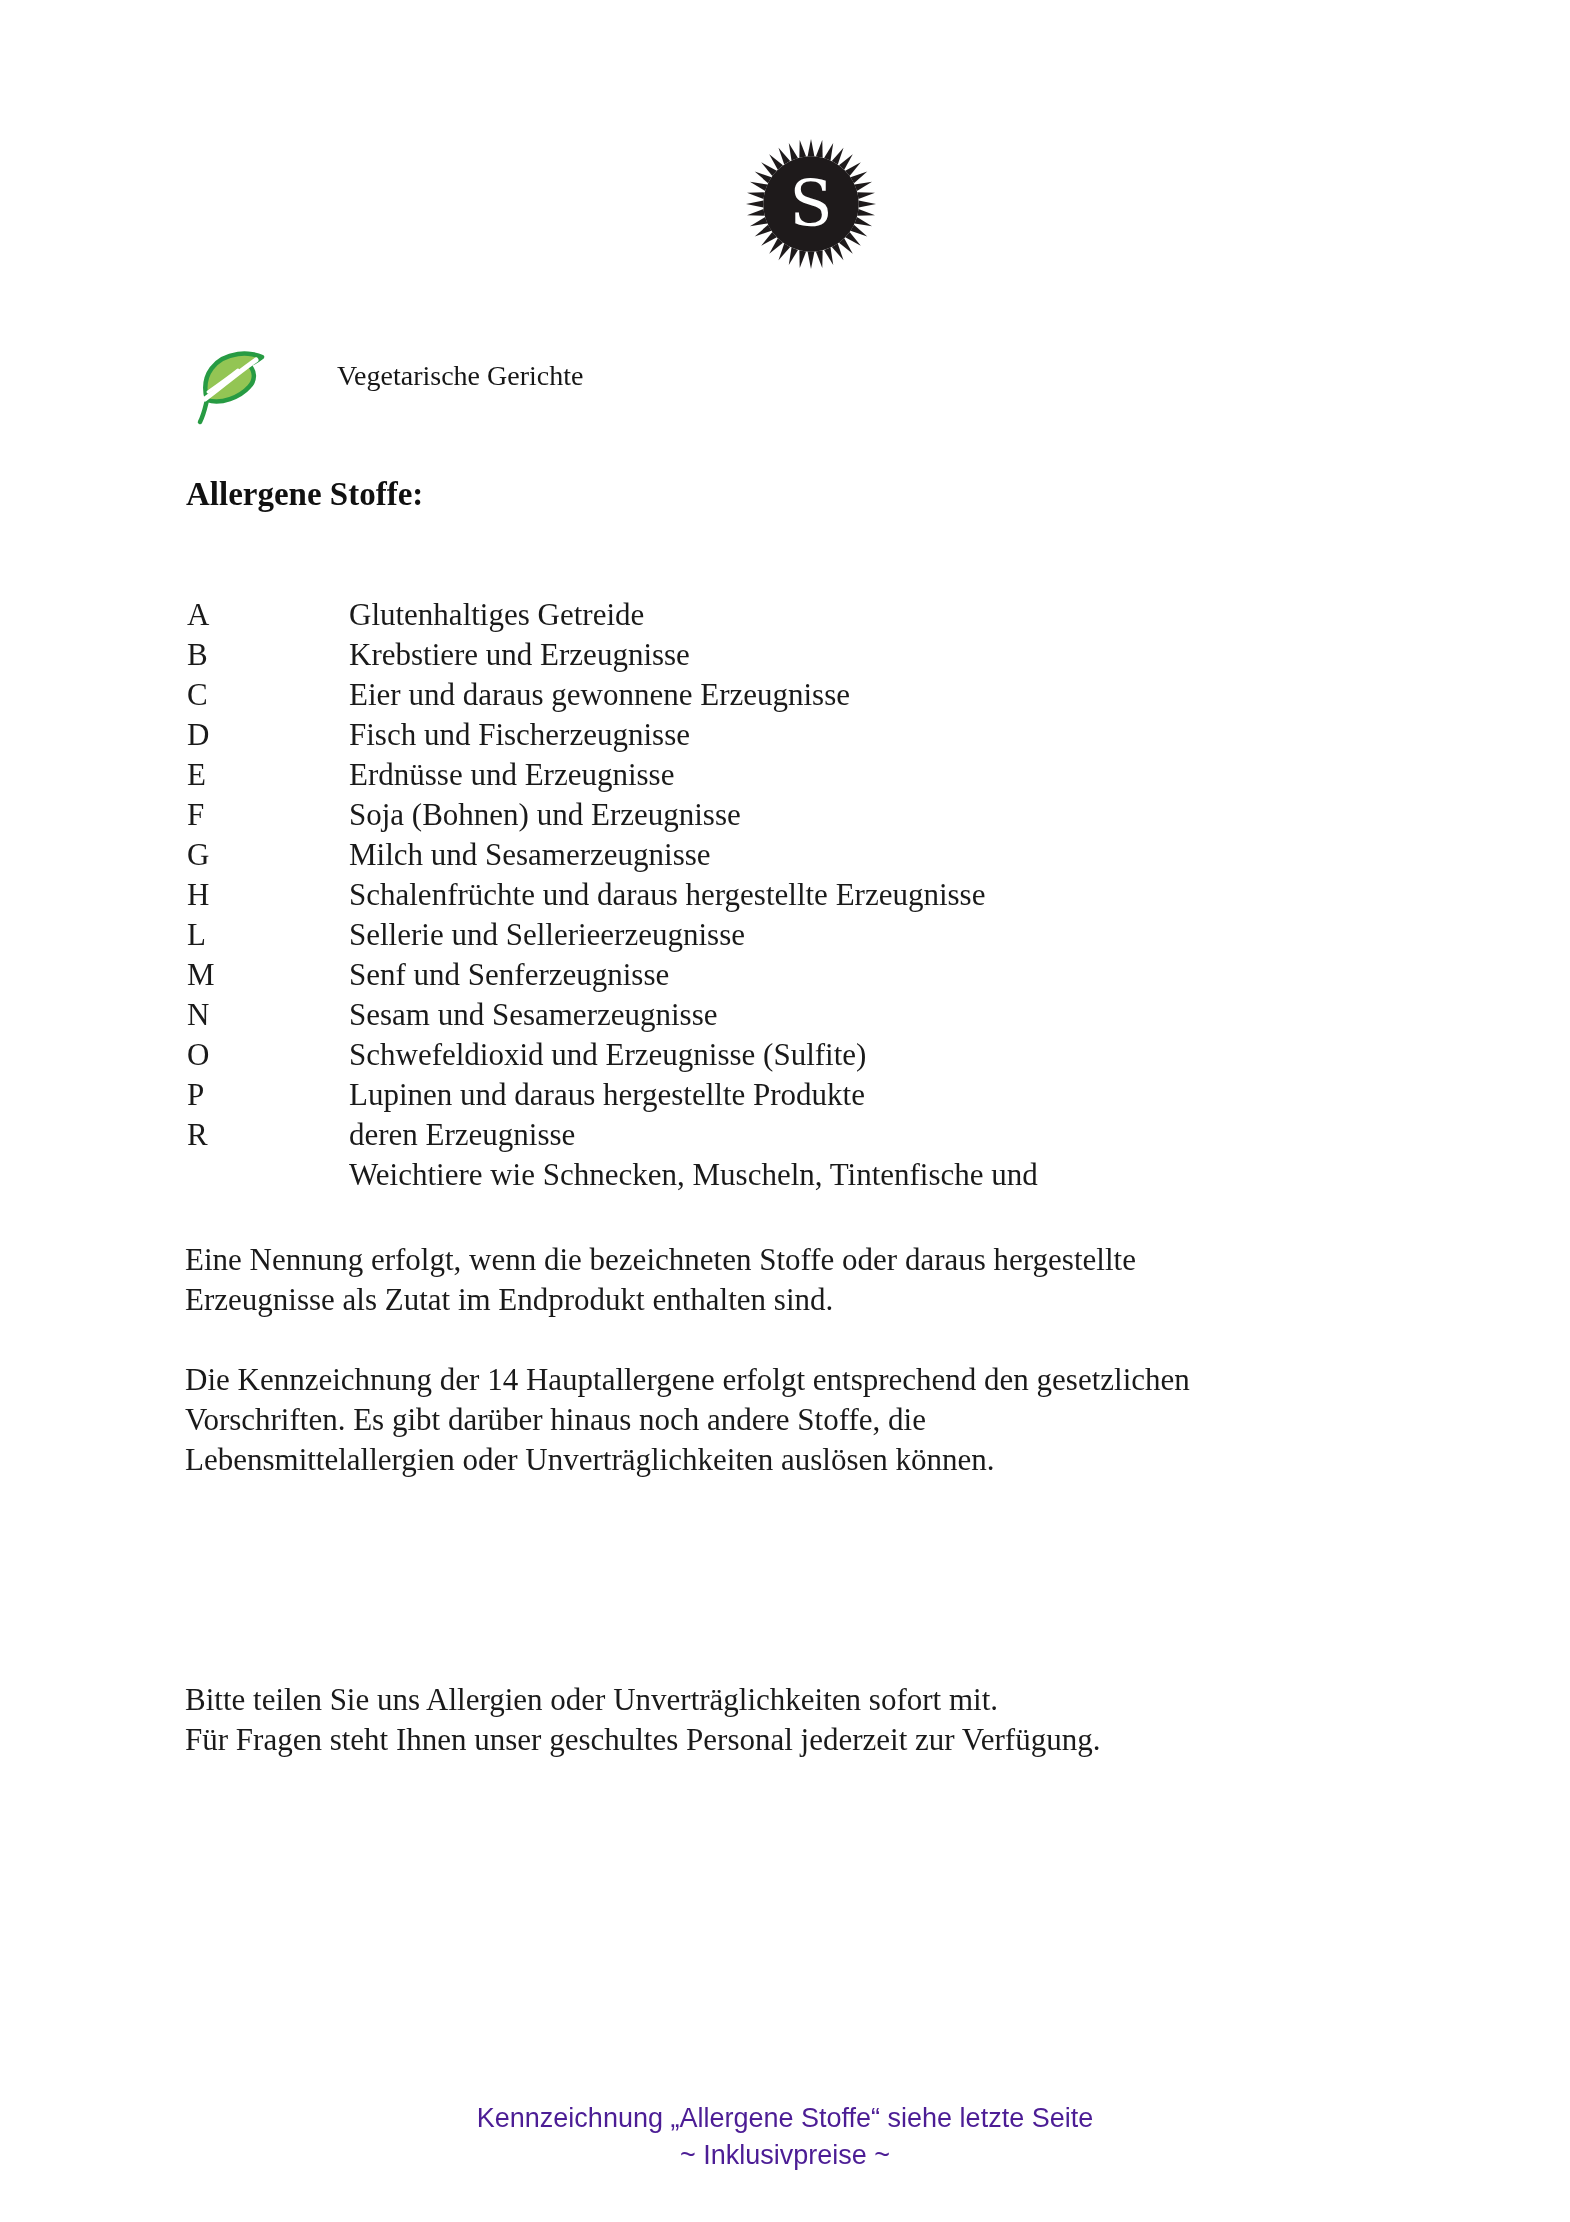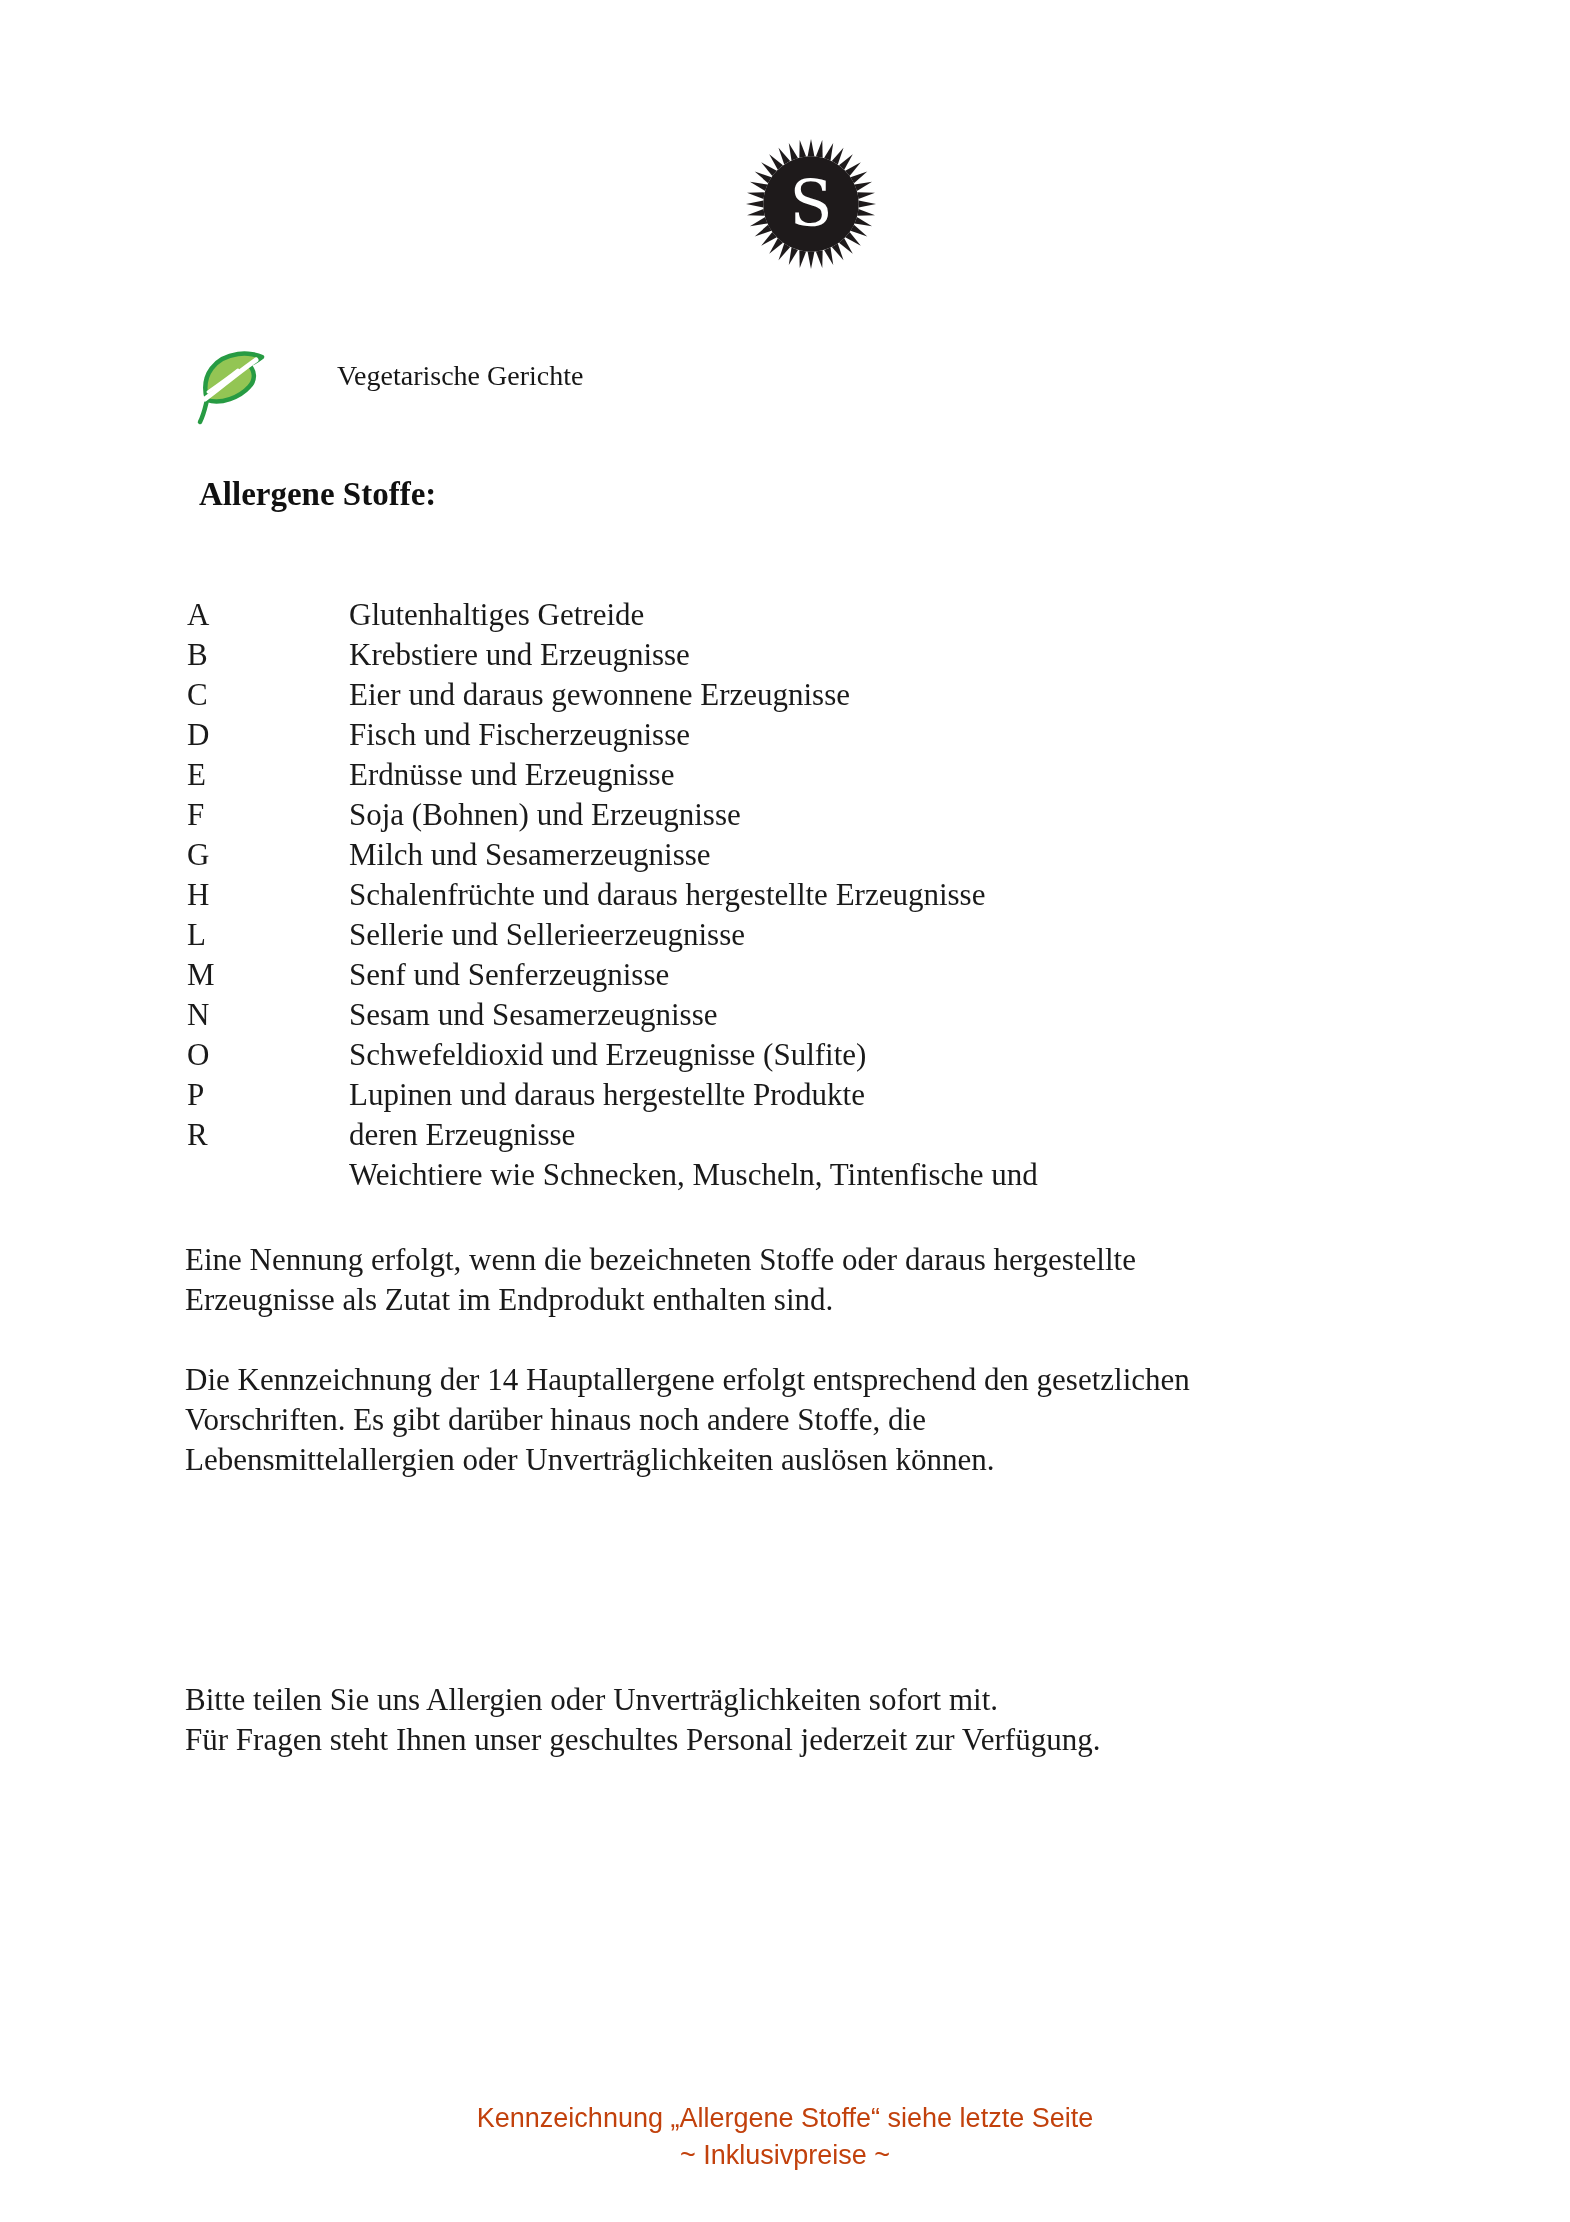--- a/index.html
+++ b/index.html
@@ -14,37 +14,37 @@
   }
   
   .logo{position:absolute;left:745px;top:138px;width:132px;height:132px;}
   
   .leaf{position:absolute;left:196px;top:348px;width:70px;height:80px;}
   .header-title{
     position:absolute;left:337px;top:356px;
     font-size:28px;line-height:40px;color:#171717;
   }
   .allergens-heading{
-    position:absolute;left:199px;top:474px;
+    position:absolute;left:186px;top:474px;
     font-size:33px;line-height:40px;font-weight:bold;color:#111;
   }
   .allergen-list{
     position:absolute;left:187px;top:595px;width:1210px;
     font-size:31px;line-height:40px;
   }
   .allergen-row{display:flex;align-items:flex-start;}
   .allergen-code{flex:0 0 150px;}
   .allergen-desc{flex:1 1 auto;margin-left:12px;}
   .paragraph-block{position:absolute;left:185px;width:1240px;font-size:31px;line-height:40px;}
   .pb-1{top:1240px;} .pb-2{top:1360px;} .pb-3{top:1520px;} .pb-4{top:1680px;}
   .footer{
     position:absolute;left:0;top:2100px;width:1570px;
     text-align:center;
     font-family:"Liberation Sans", sans-serif;
-    font-size:27px;line-height:37px;color:#c2410c;
+    font-size:27px;line-height:37px;color:#4c1d95;
   }
 </style>
 </head>
 <body>
 
 <div class="page">
 
   <svg class="logo" viewBox="0 0 130 130" aria-hidden="true">
     <g id="logo-rays">
         <polygon points="111.88,61.62 111.88,68.38 129.00,65.00" fill="#1e1a1b"></polygon>

